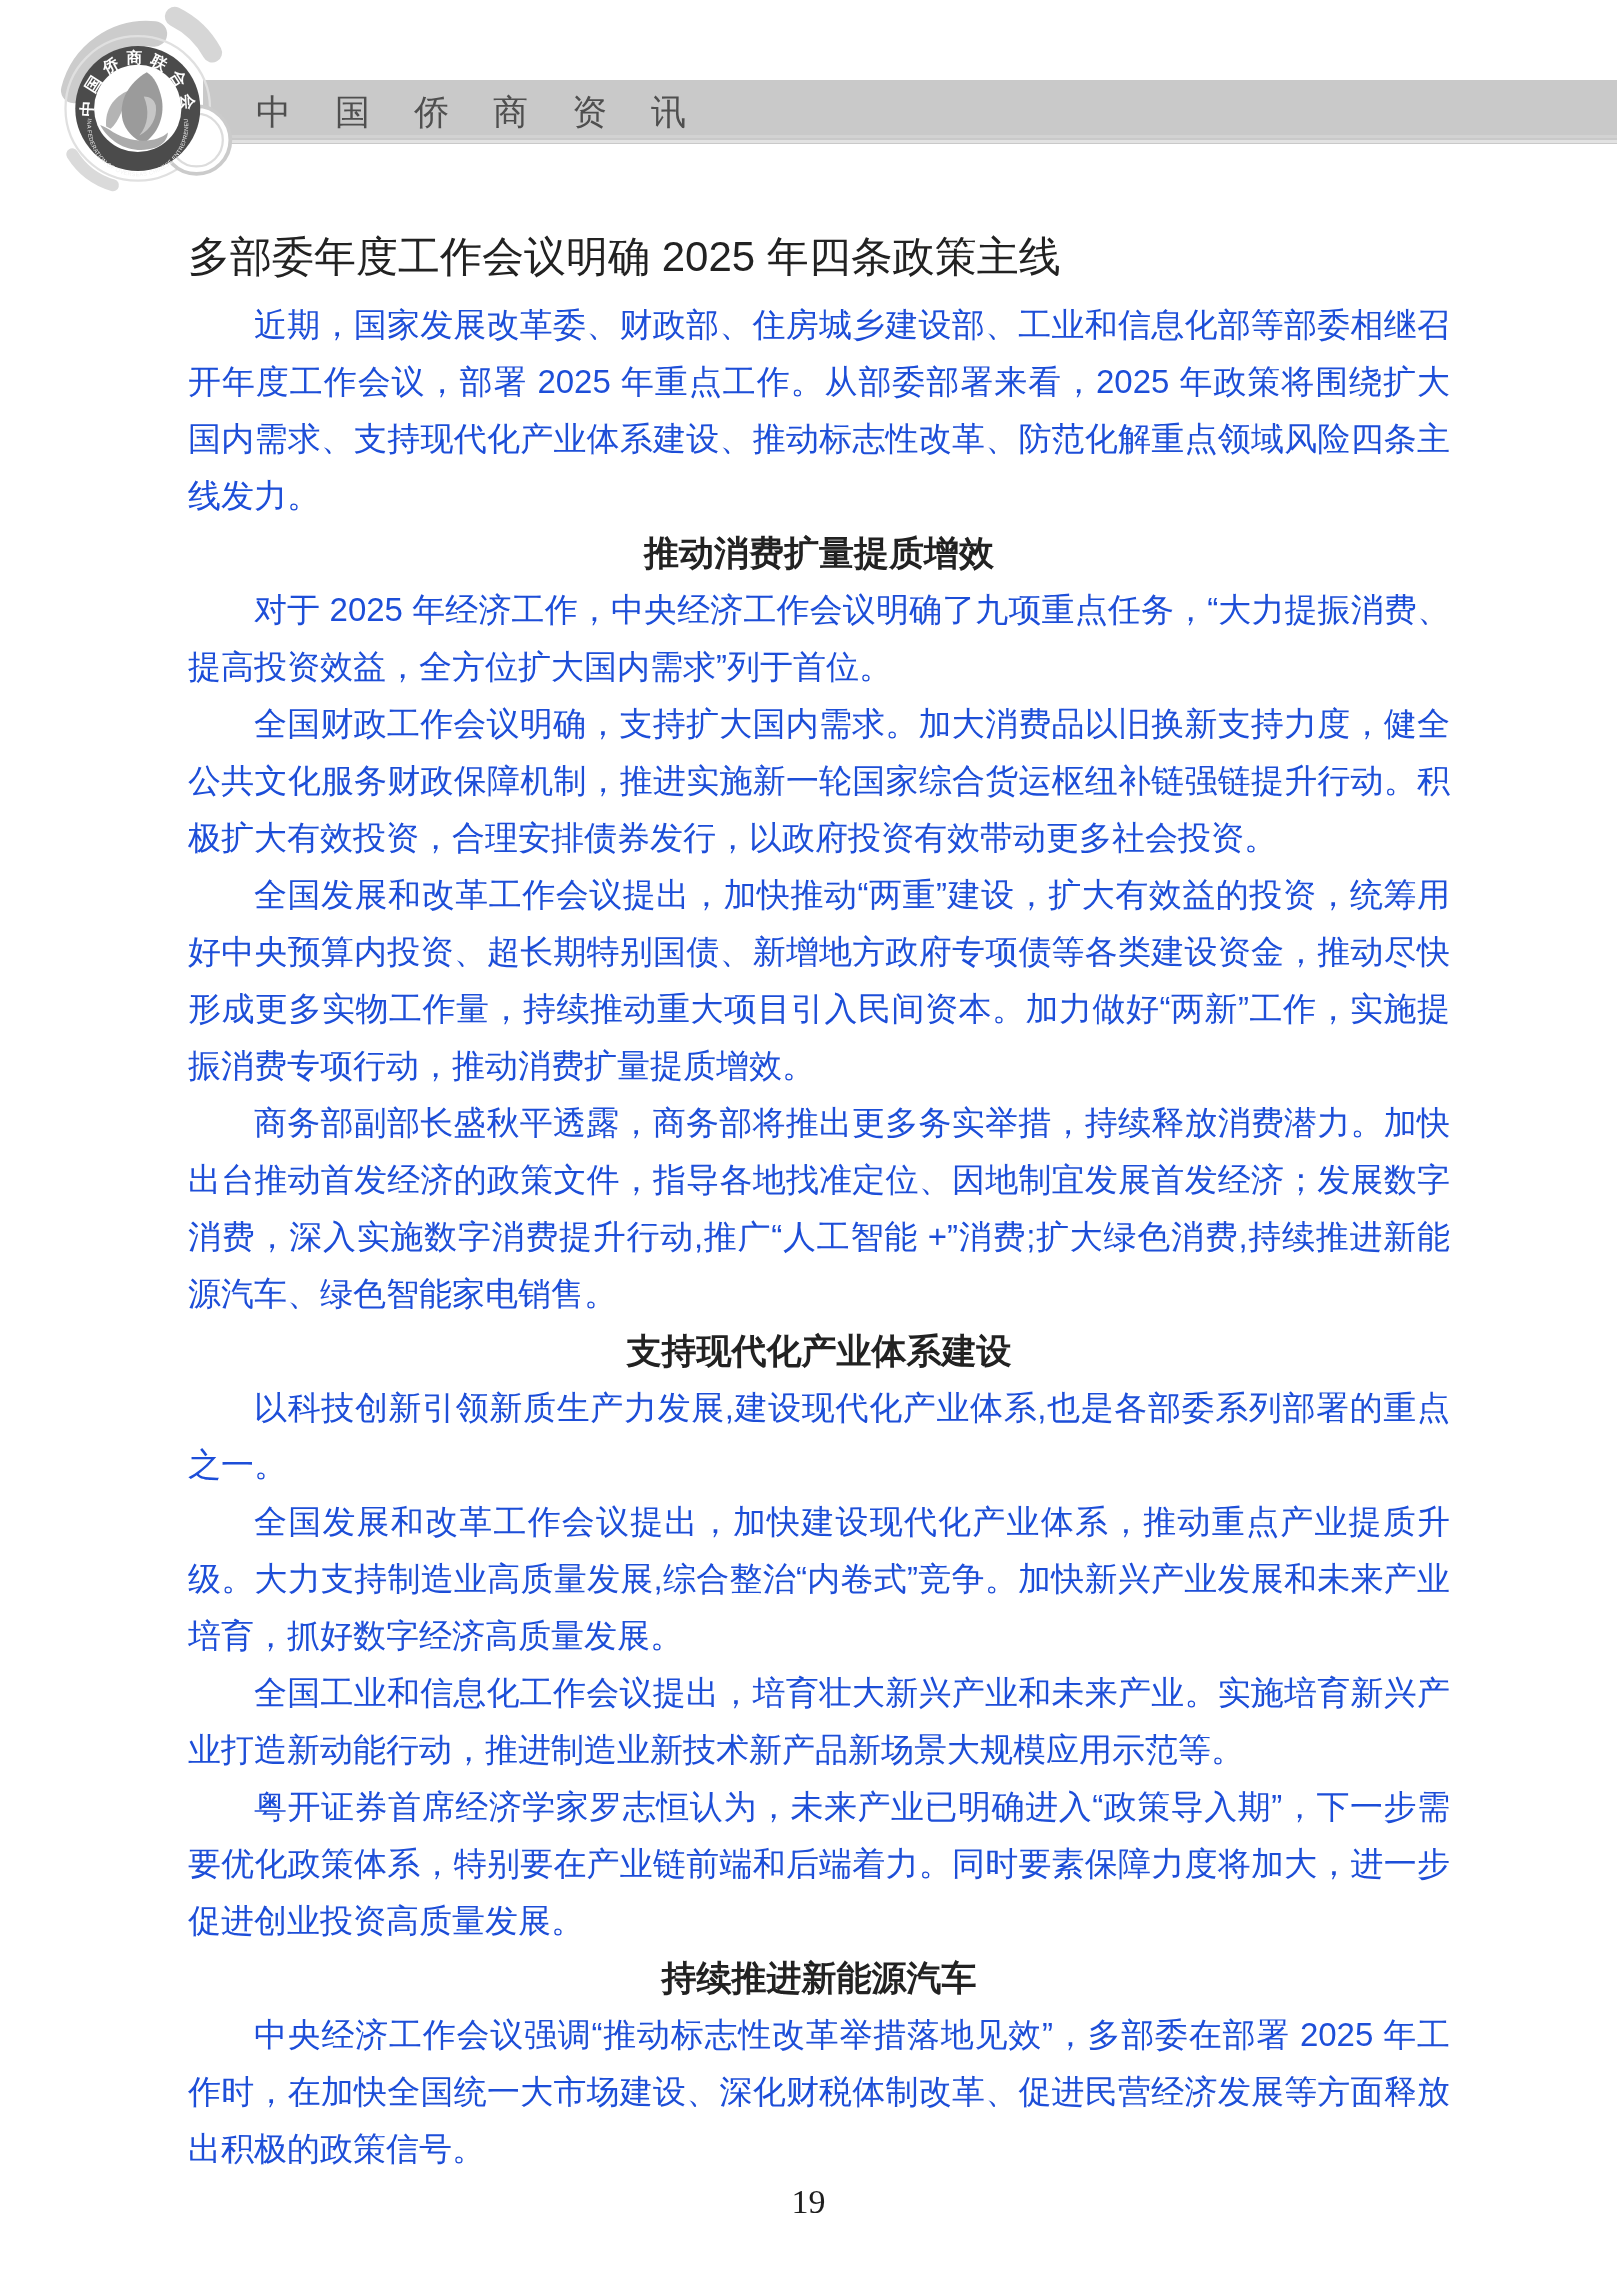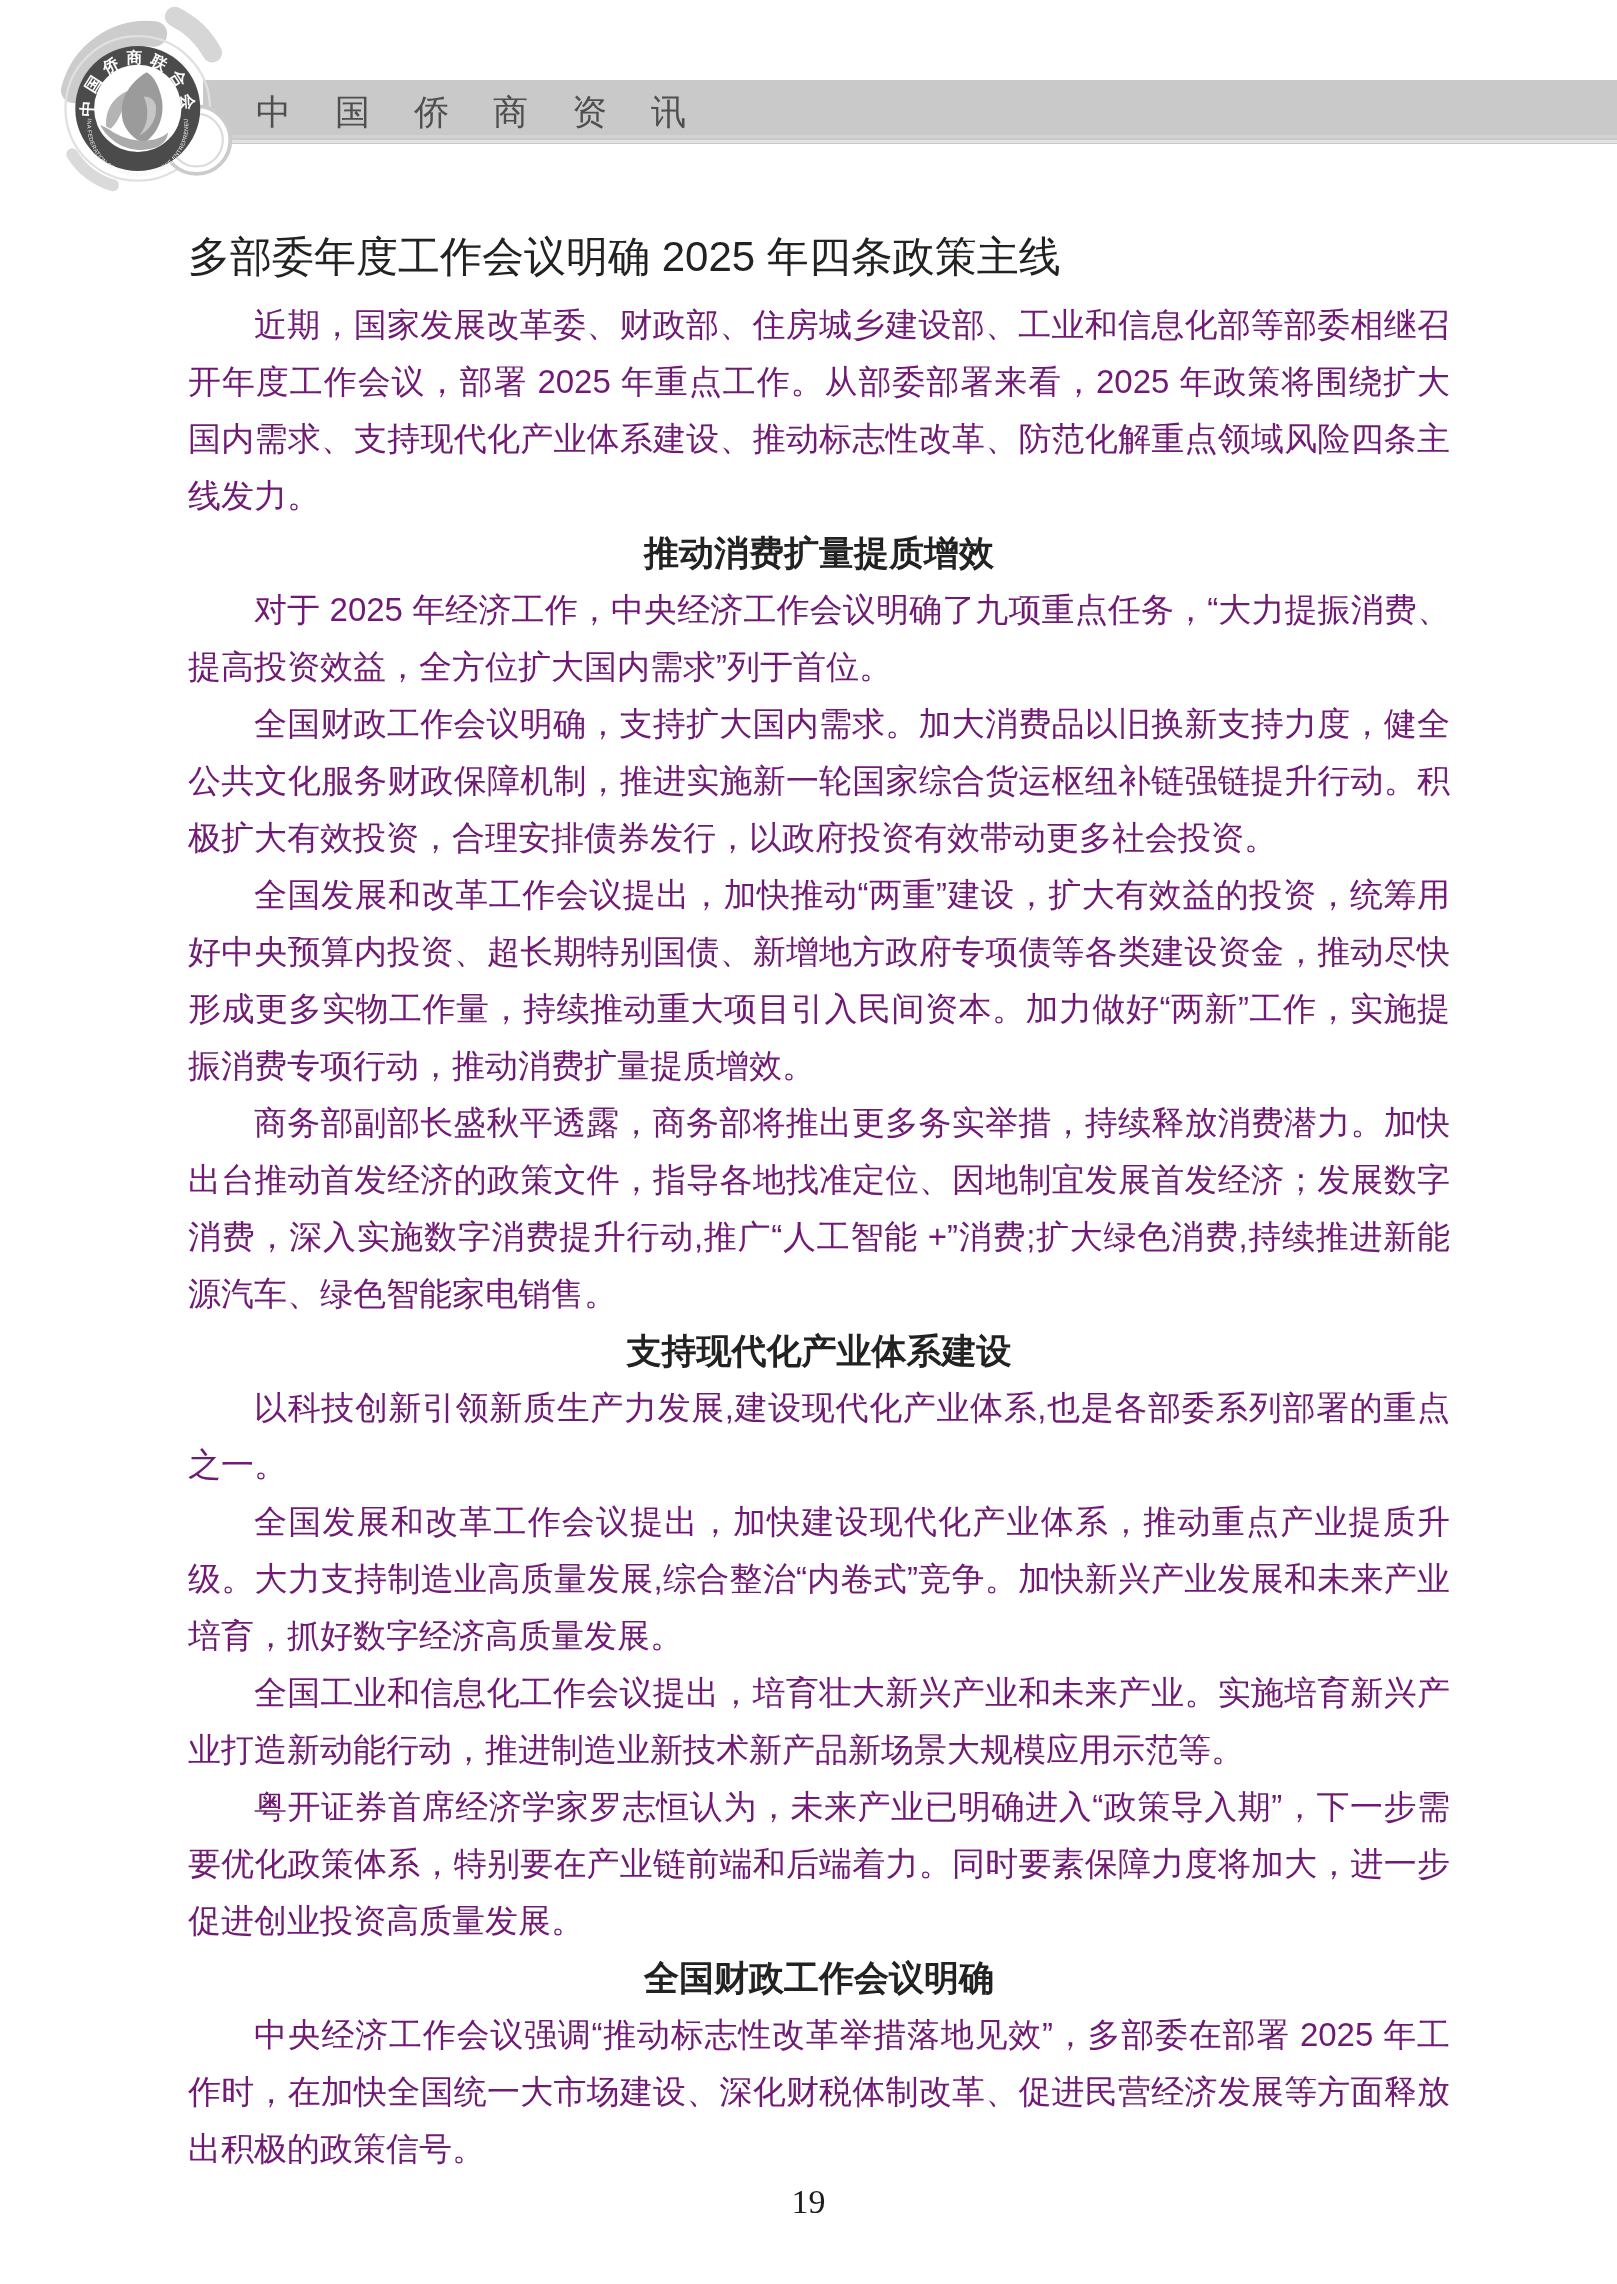--- a/index.html
+++ b/index.html
@@ -34,21 +34,21 @@
   .article { position:absolute; left:188px; right:167px; top:226px; }
   .title {
     margin:0 0 7.5px 0;
     font-size:42px; font-weight:normal; text-align:left; line-height:62px;
     color:#222222;
   }
   .para {
     margin:0;
     font-size:33px; line-height:57px;
     text-align:justify; text-indent:2em;
-    color:#701a75;
+    color:#1d4ed8;
   }
   .section-heading {
     margin:0;
     font-size:35px; font-weight:bold; text-align:center; line-height:57px;
     color:#222222;
   }
 
   
   .page-number {
     position:absolute; left:0; top:2183px; width:100%;
@@ -107,21 +107,21 @@
         <h2 class="section-heading">推动消费扩量提质增效</h2>
         <p class="para">对于 2025 年经济工作，中央经济工作会议明确了九项重点任务，“大力提振消费、提高投资效益，全方位扩大国内需求”列于首位。</p>
         <p class="para">全国财政工作会议明确，支持扩大国内需求。加大消费品以旧换新支持力度，健全公共文化服务财政保障机制，推进实施新一轮国家综合货运枢纽补链强链提升行动。积极扩大有效投资，合理安排债券发行，以政府投资有效带动更多社会投资。</p>
         <p class="para">全国发展和改革工作会议提出，加快推动“两重”建设，扩大有效益的投资，统筹用好中央预算内投资、超长期特别国债、新增地方政府专项债等各类建设资金，推动尽快形成更多实物工作量，持续推动重大项目引入民间资本。加力做好“两新”工作，实施提振消费专项行动，推动消费扩量提质增效。</p>
         <p class="para">商务部副部长盛秋平透露，商务部将推出更多务实举措，持续释放消费潜力。加快出台推动首发经济的政策文件，指导各地找准定位、因地制宜发展首发经济；发展数字消费，深入实施数字消费提升行动,推广“人工智能 +”消费;扩大绿色消费,持续推进新能源汽车、绿色智能家电销售。</p>
         <h2 class="section-heading">支持现代化产业体系建设</h2>
         <p class="para">以科技创新引领新质生产力发展,建设现代化产业体系,也是各部委系列部署的重点之一。</p>
         <p class="para">全国发展和改革工作会议提出，加快建设现代化产业体系，推动重点产业提质升级。大力支持制造业高质量发展,综合整治“内卷式”竞争。加快新兴产业发展和未来产业培育，抓好数字经济高质量发展。</p>
         <p class="para">全国工业和信息化工作会议提出，培育壮大新兴产业和未来产业。实施培育新兴产业打造新动能行动，推进制造业新技术新产品新场景大规模应用示范等。</p>
         <p class="para">粤开证券首席经济学家罗志恒认为，未来产业已明确进入“政策导入期”，下一步需要优化政策体系，特别要在产业链前端和后端着力。同时要素保障力度将加大，进一步促进创业投资高质量发展。</p>
-        <h2 class="section-heading">全国财政工作会议明确</h2>
+        <h2 class="section-heading">持续推进新能源汽车</h2>
         <p class="para">中央经济工作会议强调“推动标志性改革举措落地见效”，多部委在部署 2025 年工作时，在加快全国统一大市场建设、深化财税体制改革、促进民营经济发展等方面释放出积极的政策信号。</p>
       </div>
   </main>
 
   <div class="page-number">19</div>
 
 </div>
 
 
 </body></html>

